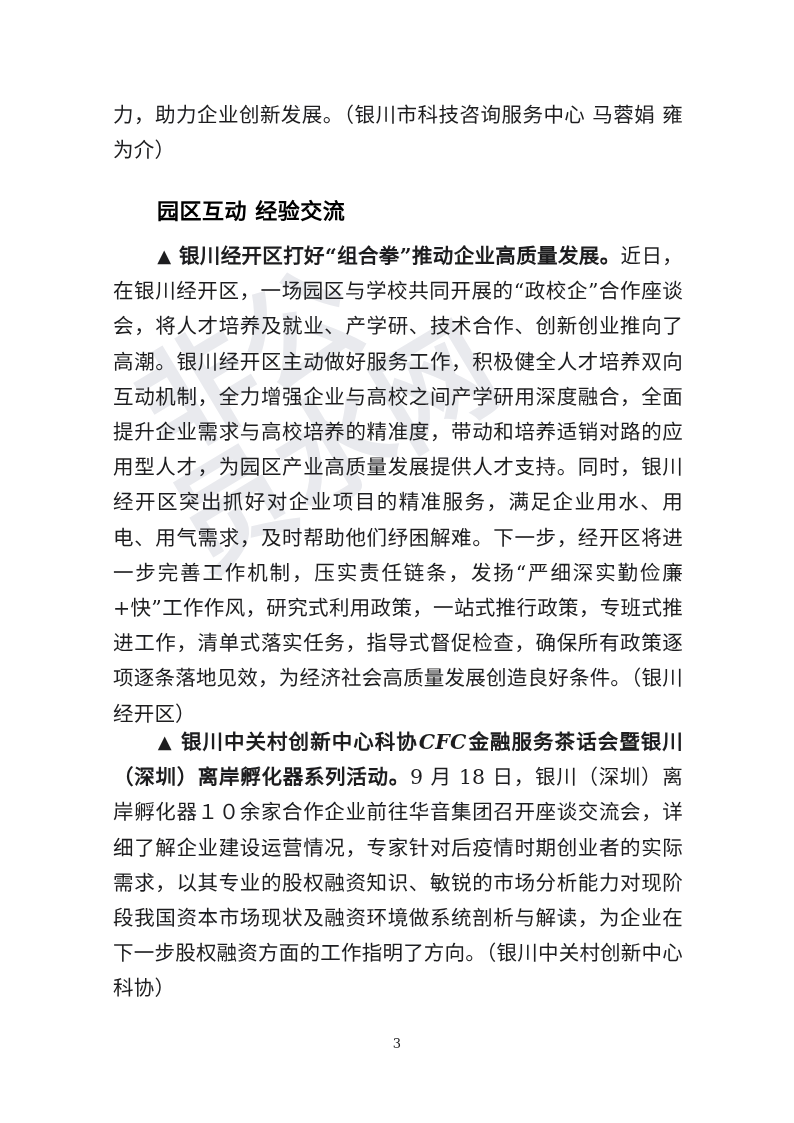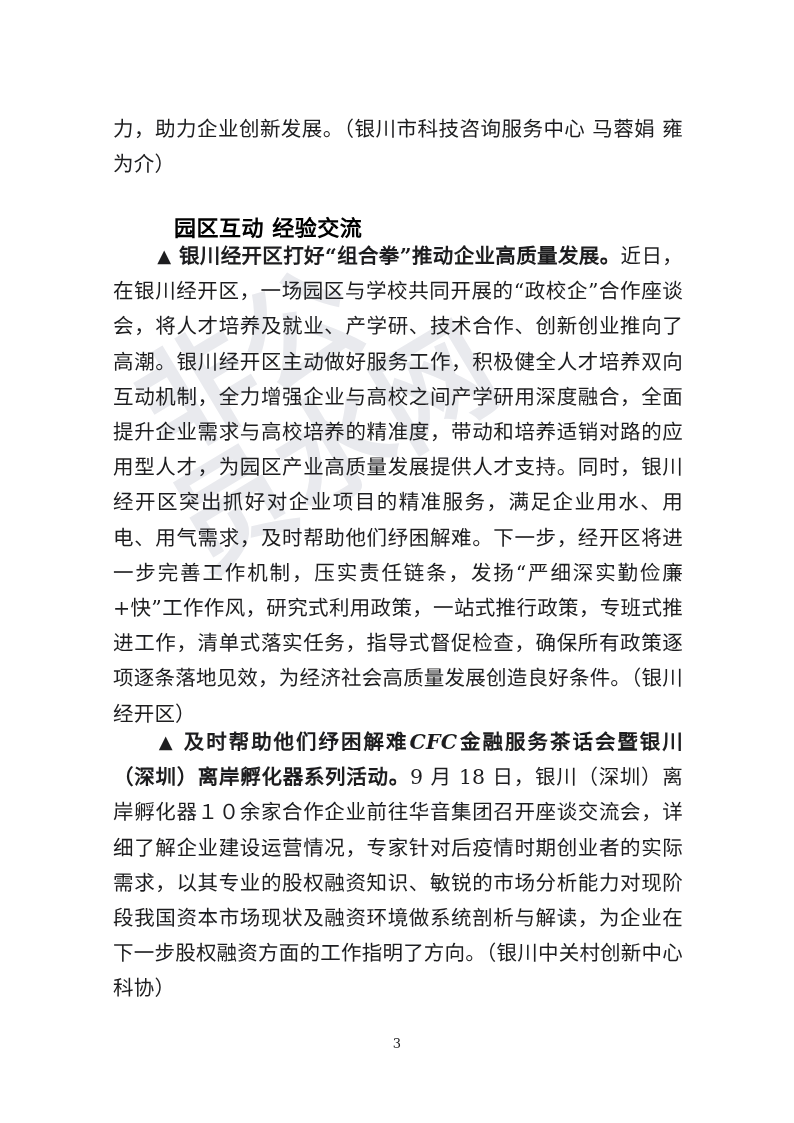--- a/index.html
+++ b/index.html
@@ -69,39 +69,39 @@
     color: #1d1d1f;
     text-align: justify;
     text-justify: inter-character;
     margin: 0;
     letter-spacing: 0.2px;
   }
 
   
   .para-continued {
     position: absolute;
-    top: 112px;
+    top: 98px;
     left: 0;
     width: 570px;
   }
 
   
   .section-heading {
     position: absolute;
     top: 196px;
     left: 0;
     width: 570px;
     font-family: "DejaVu Sans", "Liberation Sans", sans-serif;
     font-weight: bold;
     font-size: 22px;
     line-height: 32px;
     color: #000000;
     text-indent: 44px;
     letter-spacing: 0.5px;
-    margin: 17px;
+    margin: 0;
   }
 
   
   .article-one {
     position: absolute;
     top: 238px;
     left: 0;
     width: 570px;
   }
   
@@ -162,20 +162,20 @@
 
     <p class="body-text para-continued">力，助力企业创新发展。（银川市科技咨询服务中心 马蓉娟 雍为介）</p>
 
     <h2 class="section-heading">园区互动 经验交流</h2>
 
     <div class="article-one">
       <p class="body-text"><span class="first-indent"></span><span class="lead-in"><span class="bullet-marker">▲</span>&nbsp;<span>银川经开区打好“组合拳”推动企业高质量发展。</span></span><span>近日，在银川经开区，一场园区与学校共同开展的“政校企”合作座谈会，将人才培养及就业、产学研、技术合作、创新创业推向了高潮。银川经开区主动做好服务工作，积极健全人才培养双向互动机制，全力增强企业与高校之间产学研用深度融合，全面提升企业需求与高校培养的精准度，带动和培养适销对路的应用型人才，为园区产业高质量发展提供人才支持。同时，银川经开区突出抓好对企业项目的精准服务，满足企业用水、用电、用气需求，及时帮助他们纾困解难。下一步，经开区将进一步完善工作机制，压实责任链条，发扬“严细深实勤俭廉+快”工作作风，研究式利用政策，一站式推行政策，专班式推进工作，清单式落实任务，指导式督促检查，确保所有政策逐项逐条落地见效，为经济社会高质量发展创造良好条件。（银川经开区）</span></p>
     </div>
 
     <div class="article-two">
-      <p class="body-text"><span class="first-indent"></span><span class="lead-in"><span class="bullet-marker">▲</span>&nbsp;<span>及时帮助他们纾困解难</span><span class="latin">CFC</span><span>金融服务茶话会暨银川（深圳）离岸孵化器系列活动。</span></span><span>9 月 18 日，银川（深圳）离岸孵化器１０余家合作企业前往华音集团召开座谈交流会，详细了解企业建设运营情况，专家针对后疫情时期创业者的实际需求，以其专业的股权融资知识、敏锐的市场分析能力对现阶段我国资本市场现状及融资环境做系统剖析与解读，为企业在下一步股权融资方面的工作指明了方向。（银川中关村创新中心科协）</span></p>
+      <p class="body-text"><span class="first-indent"></span><span class="lead-in"><span class="bullet-marker">▲</span>&nbsp;<span>银川中关村创新中心科协</span><span class="latin">CFC</span><span>金融服务茶话会暨银川（深圳）离岸孵化器系列活动。</span></span><span>9 月 18 日，银川（深圳）离岸孵化器１０余家合作企业前往华音集团召开座谈交流会，详细了解企业建设运营情况，专家针对后疫情时期创业者的实际需求，以其专业的股权融资知识、敏锐的市场分析能力对现阶段我国资本市场现状及融资环境做系统剖析与解读，为企业在下一步股权融资方面的工作指明了方向。（银川中关村创新中心科协）</span></p>
     </div>
 
   </div>
 
   <div class="page-number">3</div>
 
 </div>
 
 </body></html>

